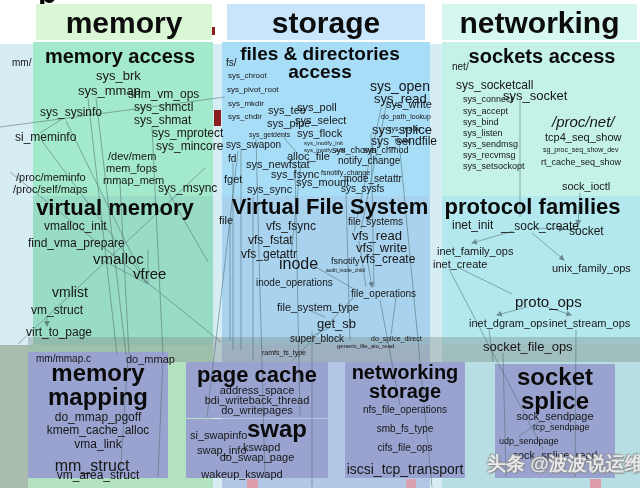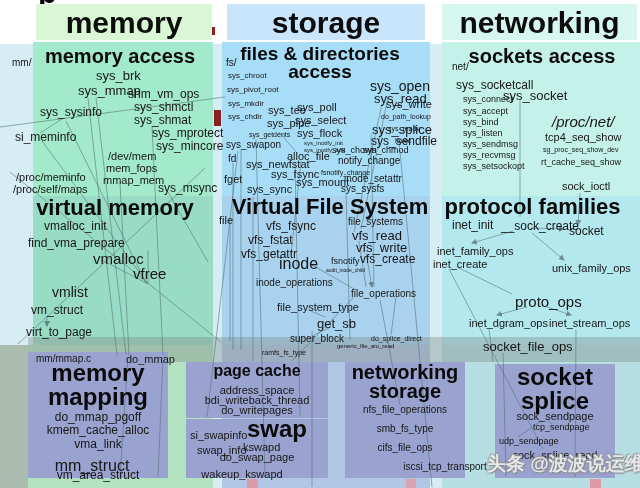--- a/index.html
+++ b/index.html
@@ -233,36 +233,36 @@
       <div class="lbl" style="left: 483px; top: 340px; font-size: 13px;">socket_file_ops</div>
       <div class="lbl" style="left: 36px; top: 354px; font-size: 10px;">mm/mmap.c</div>
       <div class="lbl" style="left: 126px; top: 354px; font-size: 11px;">do_mmap</div>
       <div class="lbl b ctr" style="left: 28px; top: 360px; font-size: 24px; width: 140px;">memory</div>
       <div class="lbl b ctr" style="left: 28px; top: 384px; font-size: 24px; width: 140px;">mapping</div>
       <div class="lbl ctr" style="left: 28px; top: 411px; font-size: 12px; width: 140px;">do_mmap_pgoff</div>
       <div class="lbl ctr" style="left: 28px; top: 424px; font-size: 12px; width: 140px;">kmem_cache_alloc</div>
       <div class="lbl ctr" style="left: 28px; top: 438px; font-size: 12px; width: 140px;">vma_link</div>
       <div class="lbl ctr" style="left: 28px; top: 458px; font-size: 16px; width: 128px;">mm_struct</div>
       <div class="lbl ctr" style="left: 28px; top: 469px; font-size: 12px; width: 140px;">vm_area_struct</div>
-      <div class="lbl b ctr" style="left: 186px; top: 363px; font-size: 16px; width: 142px;">page cache</div>
+      <div class="lbl b ctr" style="left: 186px; top: 363px; font-size: 22px; width: 142px;">page cache</div>
       <div class="lbl ctr" style="left: 186px; top: 385px; font-size: 11px; width: 142px;">address_space</div>
       <div class="lbl ctr" style="left: 186px; top: 395px; font-size: 11px; width: 142px;">bdi_writeback_thread</div>
       <div class="lbl ctr" style="left: 186px; top: 405px; font-size: 11px; width: 142px;">do_writepages</div>
       <div class="lbl b ctr" style="left: 186px; top: 416px; font-size: 24px; width: 142px; padding-left: 20px;">swap</div>
       <div class="lbl" style="left: 190px; top: 430px; font-size: 11px;">si_swapinfo</div>
       <div class="lbl" style="left: 197px; top: 445px; font-size: 11px;">swap_info</div>
       <div class="lbl" style="left: 243px; top: 442px; font-size: 11px;">kswapd</div>
       <div class="lbl ctr" style="left: 186px; top: 452px; font-size: 11px; width: 142px;">do_swap_page</div>
       <div class="lbl ctr" style="left: 186px; top: 469px; font-size: 11px; width: 112px;">wakeup_kswapd</div>
       <div class="lbl b ctr" style="left: 345px; top: 362px; font-size: 20px; width: 120px;">networking</div>
       <div class="lbl b ctr" style="left: 345px; top: 381px; font-size: 20px; width: 120px;">storage</div>
       <div class="lbl ctr" style="left: 345px; top: 405px; font-size: 10px; width: 120px;">nfs_file_operations</div>
       <div class="lbl ctr" style="left: 345px; top: 424px; font-size: 10px; width: 120px;">smb_fs_type</div>
       <div class="lbl ctr" style="left: 345px; top: 443px; font-size: 10px; width: 120px;">cifs_file_ops</div>
-      <div class="lbl ctr" style="left: 345px; top: 462px; font-size: 10px; width: 120px; padding-left: 40px;">iscsi_tcp_transport</div>
+      <div class="lbl ctr" style="left: 345px; top: 462px; font-size: 14px; width: 120px;">iscsi_tcp_transport</div>
       <div class="lbl b ctr" style="left: 495px; top: 364px; font-size: 24px; width: 120px;">socket</div>
       <div class="lbl b ctr" style="left: 495px; top: 388px; font-size: 24px; width: 120px;">splice</div>
       <div class="lbl ctr" style="left: 495px; top: 411px; font-size: 11px; width: 120px;">sock_sendpage</div>
       <div class="lbl" style="left: 533px; top: 423px; font-size: 9px;">tcp_sendpage</div>
       <div class="lbl" style="left: 499px; top: 437px; font-size: 9px;">udp_sendpage</div>
       <div class="lbl ctr" style="left: 495px; top: 450px; font-size: 11px; width: 120px;">sock_splice_read</div>
     </div>
 
   <div id="watermark" style="left:487px;top:451px;">头条 @波波说运维</div>
 </div>

